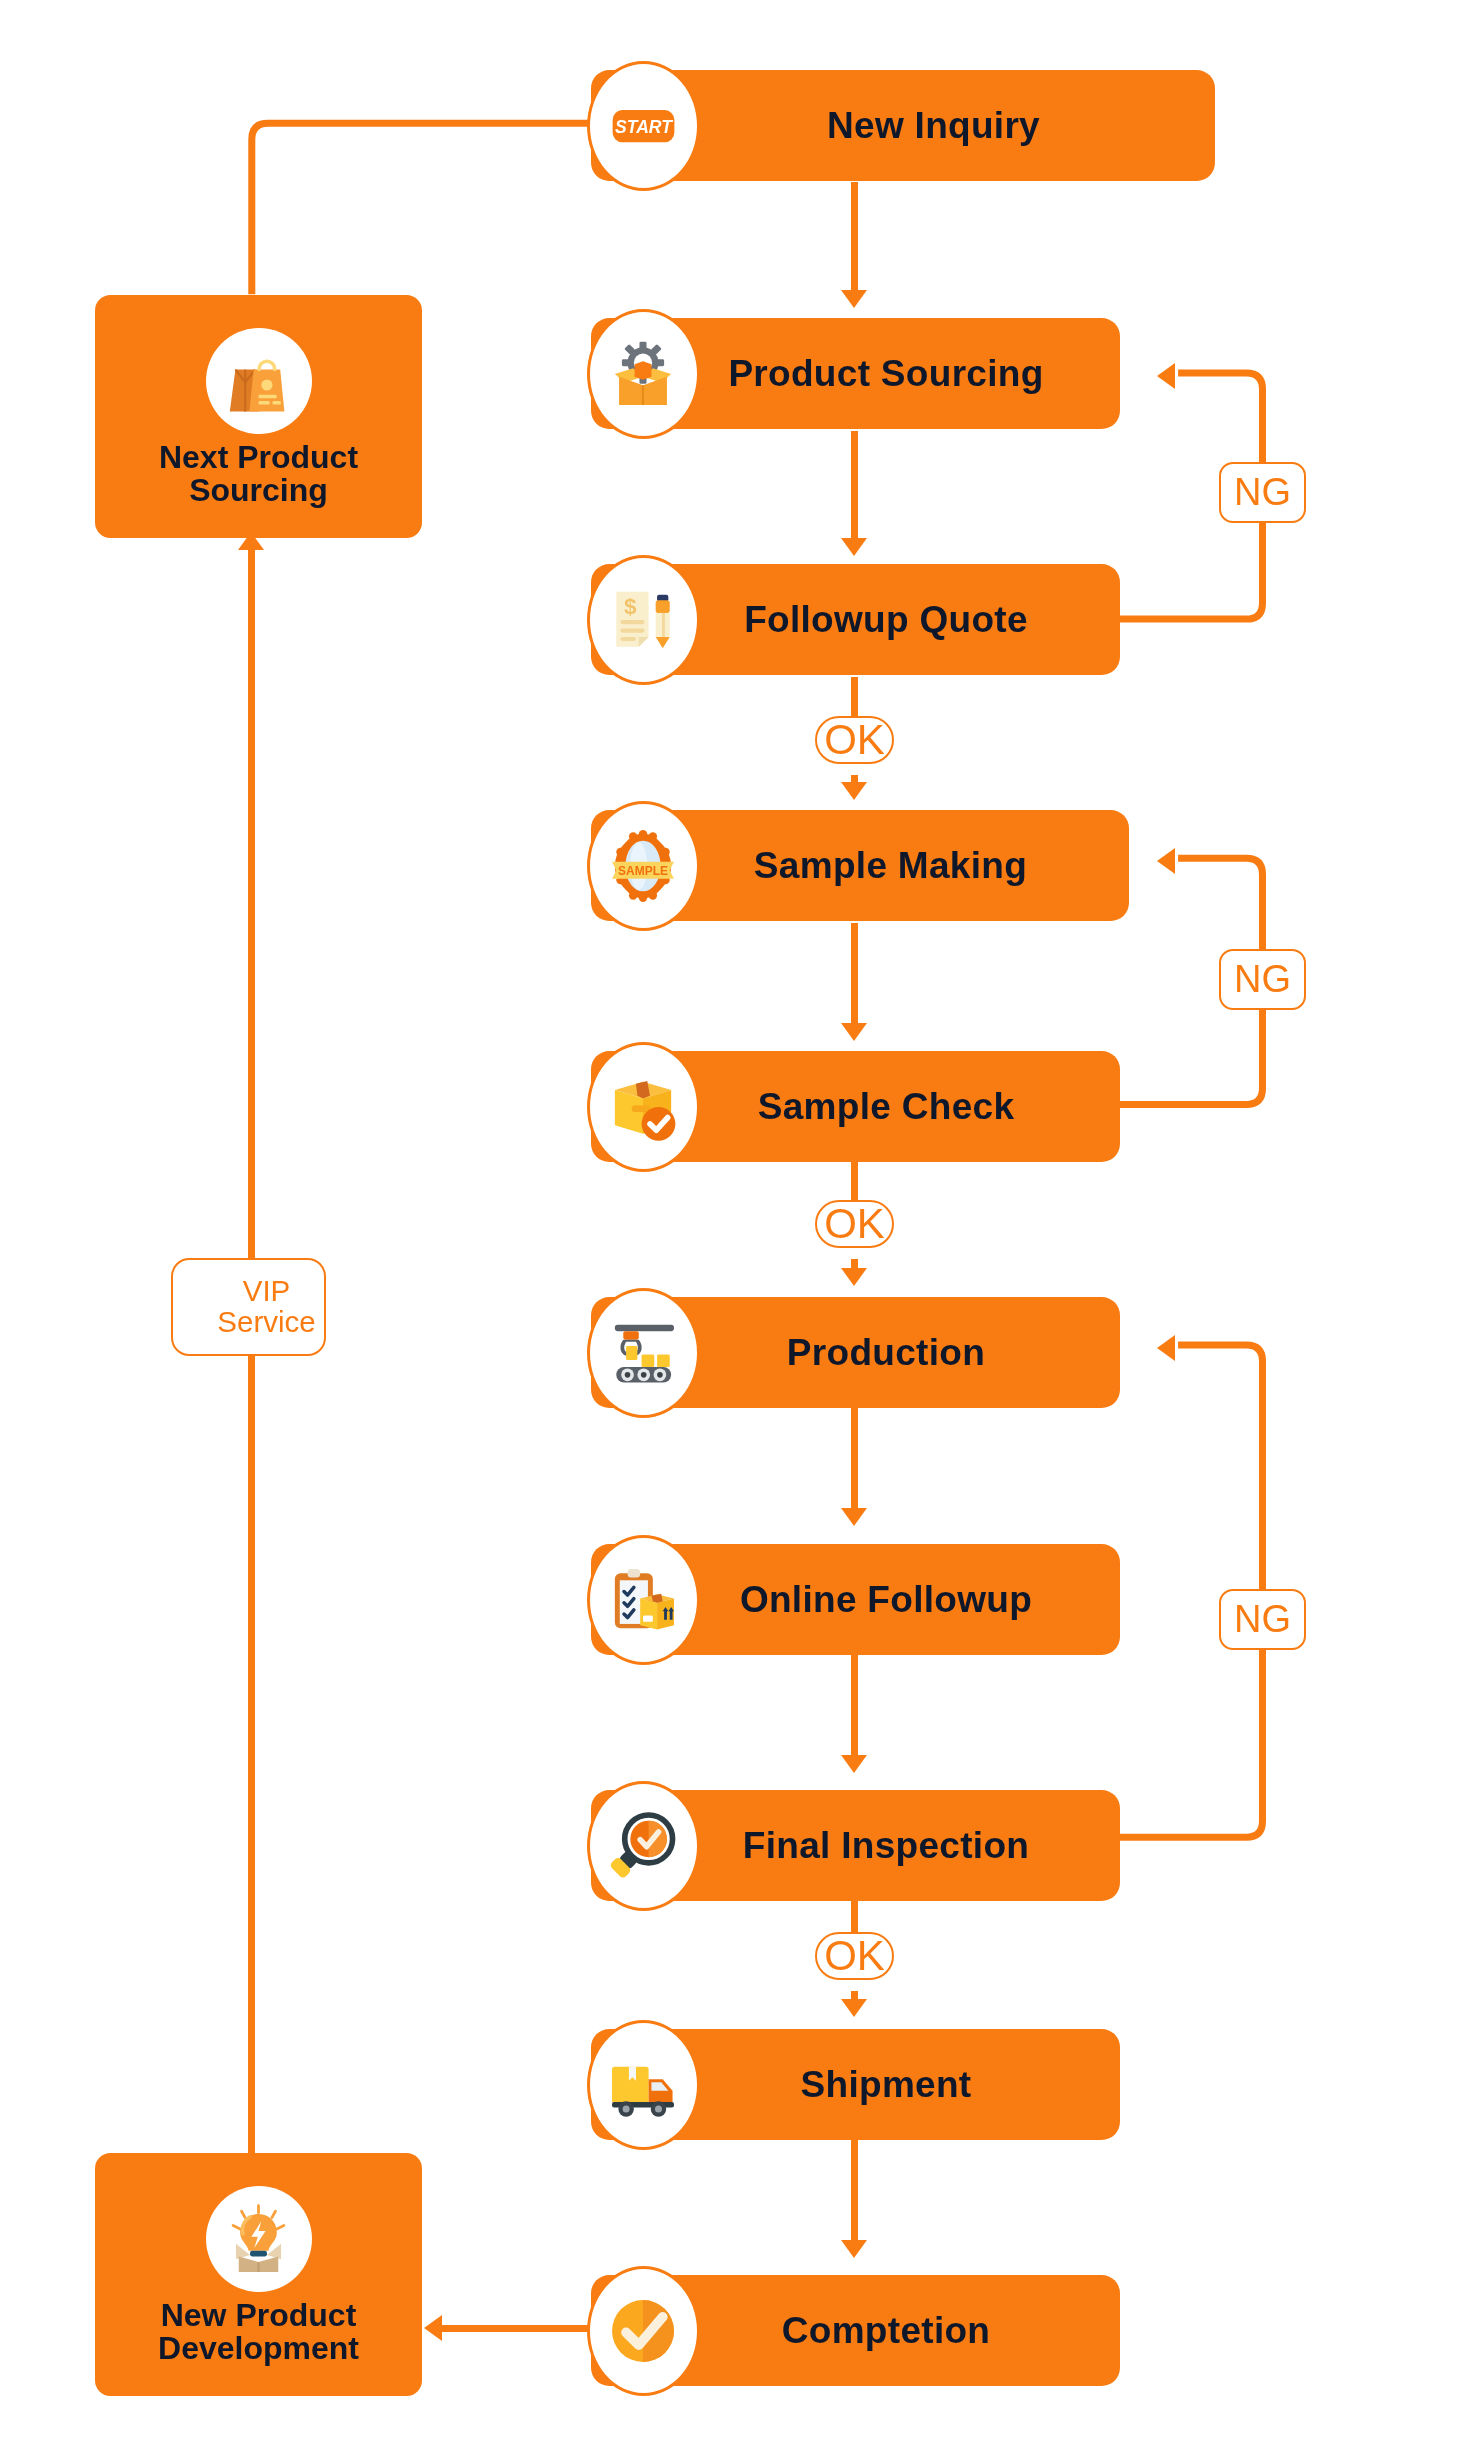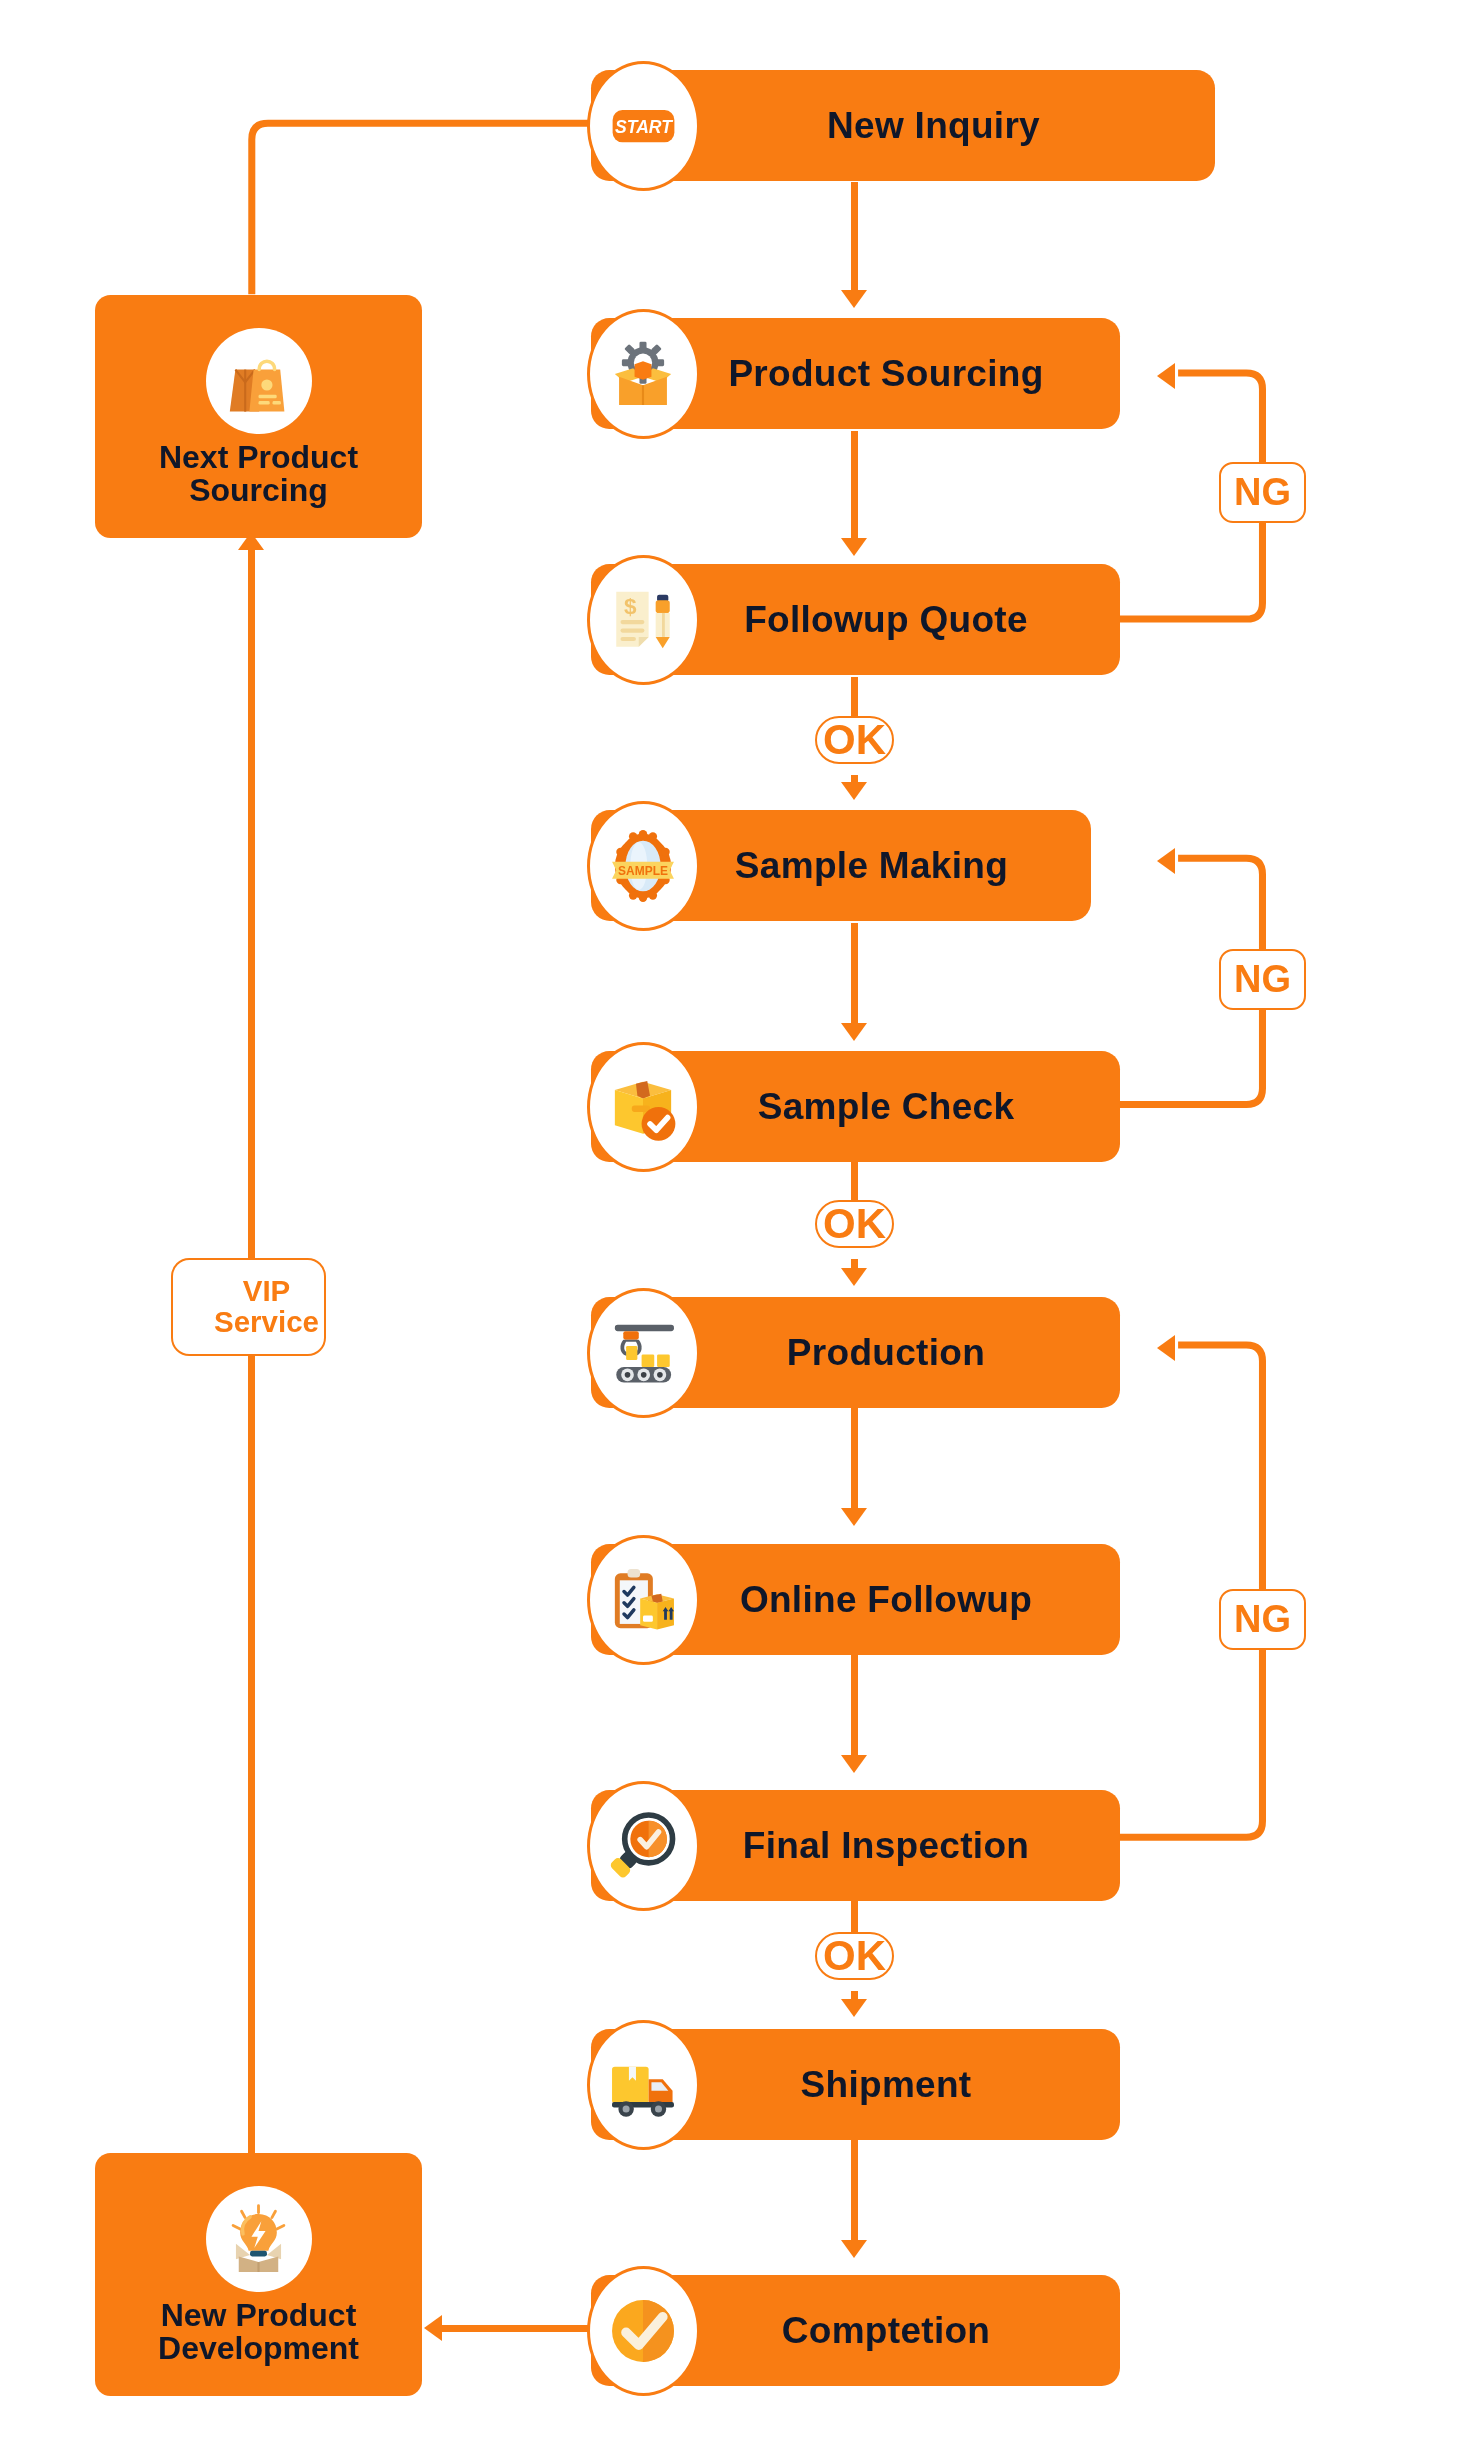--- a/index.html
+++ b/index.html
@@ -88,21 +88,21 @@
   .pill{
     position:absolute;
     box-sizing:border-box;
     background:#ffffff;
     border:2.1px solid var(--orange,#F97C12);
     border-radius:14px;
     display:flex;
     align-items:center;
     justify-content:center;
     color:var(--orange,#F97C12);
-    font-weight:700;
+    font-weight:400;
     z-index:6;
     font-family:"Liberation Sans", sans-serif;
   }
   .pill.ok{ width:79px;height:48px;font-size:42px;border-radius:27px; }
   .pill.ng{ width:87px;height:61px;font-size:38px; }
   .pill.vip{
     width:155px;height:98px;font-size:29.5px;
     line-height:1.04;text-align:center;white-space:pre-line;
     border-radius:18.3px;
   }
@@ -357,21 +357,21 @@
         <rect x="74" y="18" width="16" height="10" rx="3" fill="#2B3A63"></rect>
         <rect x="72" y="26" width="20" height="18" rx="4" fill="#F9A02A"></rect>
         <rect x="72" y="44" width="20" height="34" fill="#FAEFCD"></rect>
         <rect x="81" y="44" width="4" height="34" fill="#F2D89C"></rect>
         <path d="M72 78 L92 78 L82 94 Z" fill="#F9A02A"></path>
       </svg>
     </div>
     <div class="node-label">Followup Quote</div>
   </div>
 
-  <div class="node" style="left:591px;top:810px;width:500px;height:111px;border-radius:19px;">
+  <div class="node" style="left:591px;top:810px;width:538px;height:111px;">
     <div class="node-icon">
       <svg width="76" height="76" viewBox="0 0 108 108" aria-hidden="true">
 
         <g fill="#F0710C">
           <ellipse cx="54" cy="54" rx="36" ry="46"></ellipse>
         </g>
         <g fill="#F0710C">
           <ellipse cx="54" cy="54" rx="40" ry="42"></ellipse>
         </g>
 

